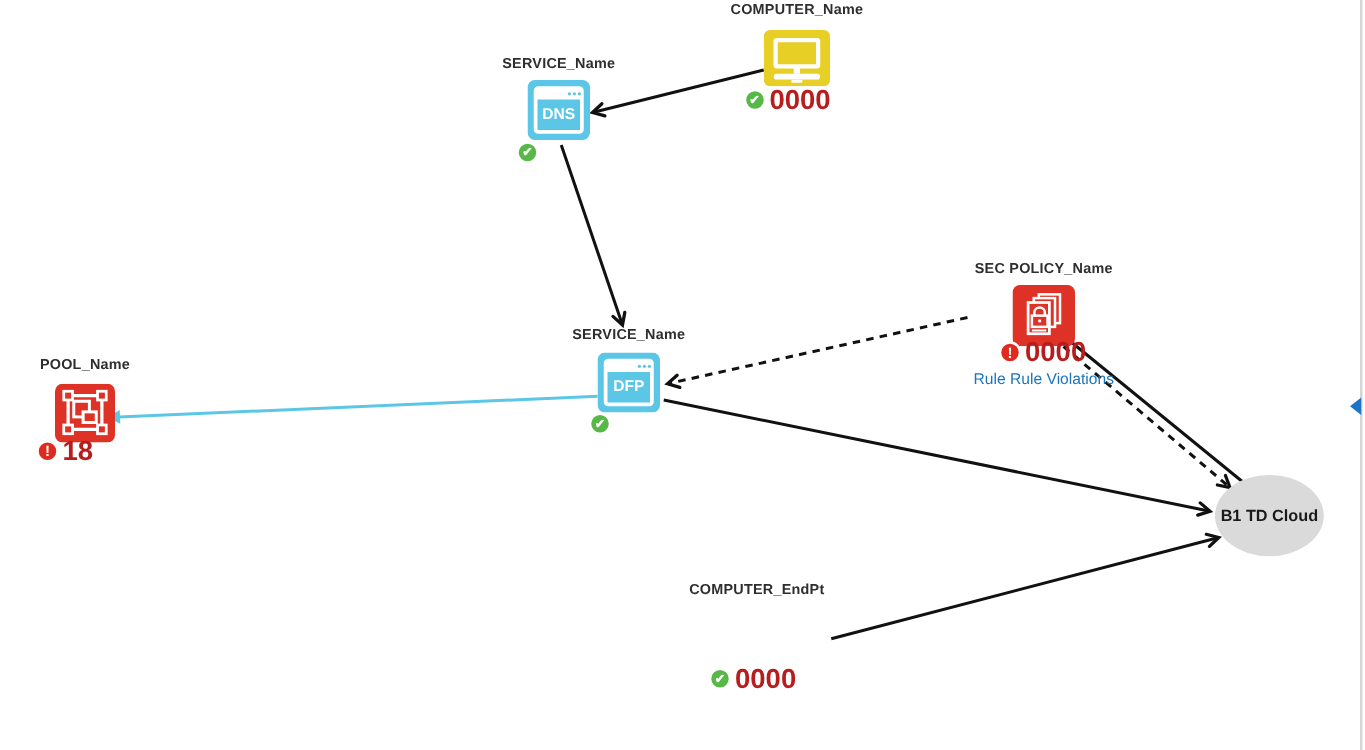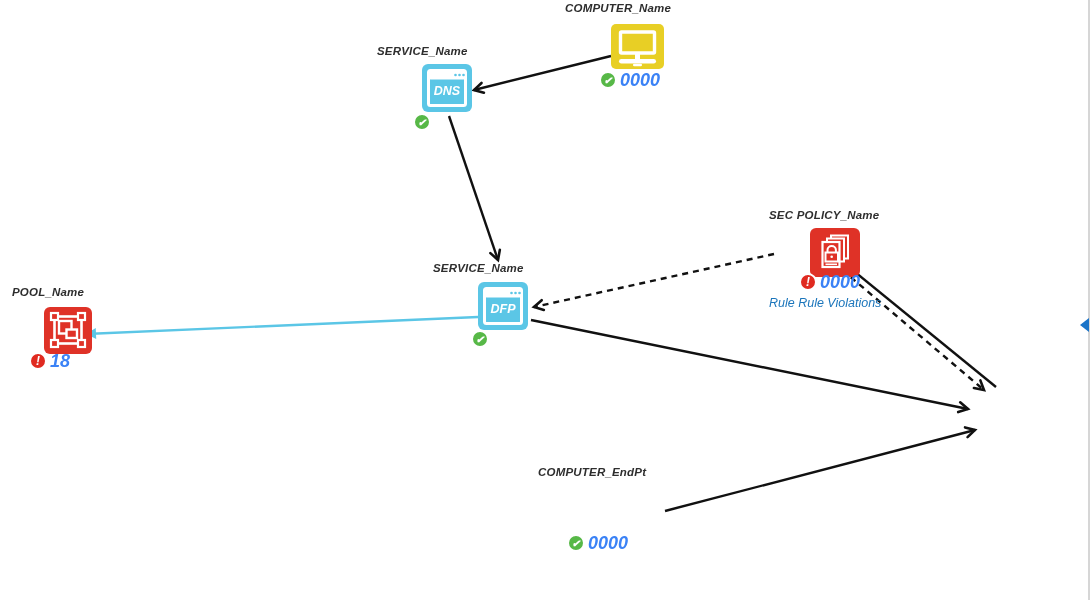--- a/index.html
+++ b/index.html
@@ -1,38 +1,38 @@
 <!DOCTYPE html>
 <html><head>
 <meta charset="utf-8">
 <style>
   html,body{margin:0;padding:0;background:#fff;}
   #canvas{
     position:relative;width:1092px;height:600px;background:#ffffff;
     overflow:hidden;font-family:"Liberation Sans", sans-serif;
   }
   #edge-layer{position:absolute;left:0;top:0;width:1092px;height:600px;}
-  .node{position:absolute;text-align:left;font-style:italic;}
+  .node{position:absolute;text-align:center;}
   .nlabel{
     font-size:11.5px;font-weight:700;color:#2e2e2e;letter-spacing:.2px;
     line-height:13px;white-space:nowrap;
   }
   .icon-wrap{position:relative;}
   .node-icon{display:block;margin:0 auto;}
   .badge{
     width:18px;height:18px;border-radius:50%;border:2px solid #fff;
     box-sizing:border-box;display:flex;align-items:center;justify-content:center;
     color:#fff;flex:0 0 auto;
   }
   .badge-ok{background:#57B847;font-size:10px;font-weight:700;}
   .badge-alert{background:#E02A20;font-size:12px;font-weight:800;}
   .status-row{display:flex;align-items:center;gap:3px;}
   .status-center{justify-content:center;margin-top:2px;transform:translateX(-8px);}
   .status-abs{position:absolute;}
-  .count{font-size:18px;font-weight:600;color:#3b82f6;line-height:18px;white-space:nowrap;}
+  .count{font-size:22px;font-weight:600;color:#b91c1c;line-height:18px;white-space:nowrap;}
   .badge-abs{position:absolute;}
   .rule-link{
     font-size:12.5px;color:#1B75BB;margin-top:19px;cursor:pointer;white-space:nowrap;
   }
   #cloud{
     position:absolute;left:972px;top:380px;width:87px;height:65px;border-radius:50%;
     background:#DADADA;display:flex;align-items:center;justify-content:center;
     font-size:13px;font-weight:800;color:#1a1a1a;
   }
   #right-divider{position:absolute;left:1088px;top:0;width:2px;height:600px;background:#D6D6D6;}
@@ -160,17 +160,20 @@
   </div>
 
   <div class="node" id="node-endpoint" style="left:538px;top:466px;width:135px;">
     <div class="nlabel">COMPUTER_EndPt</div>
     <div class="status-row status-abs" style="left:29px;top:68px;">
       <span class="badge badge-ok">✔</span>
       <span class="count">0000</span>
     </div>
   </div>
 
+  <div id="cloud">
+    <span>B1 TD Cloud</span>
+  </div>
 
   <div id="right-divider"></div>
   <div id="collapse-arrow"></div>
 
 </div>
 
 </body></html>

